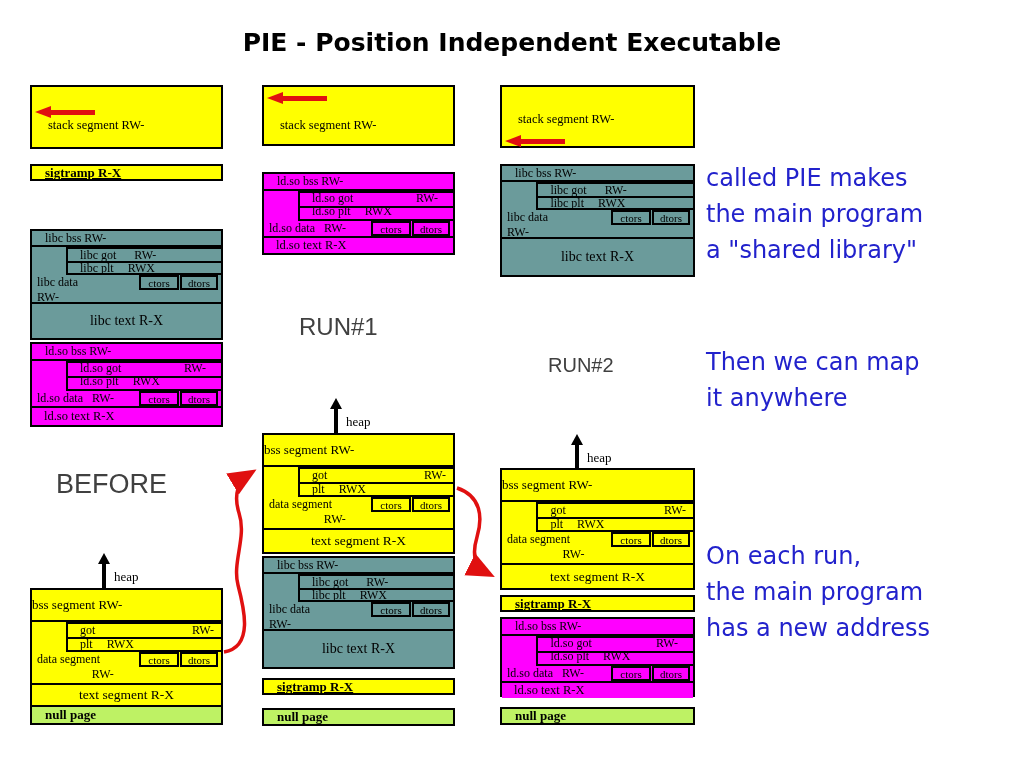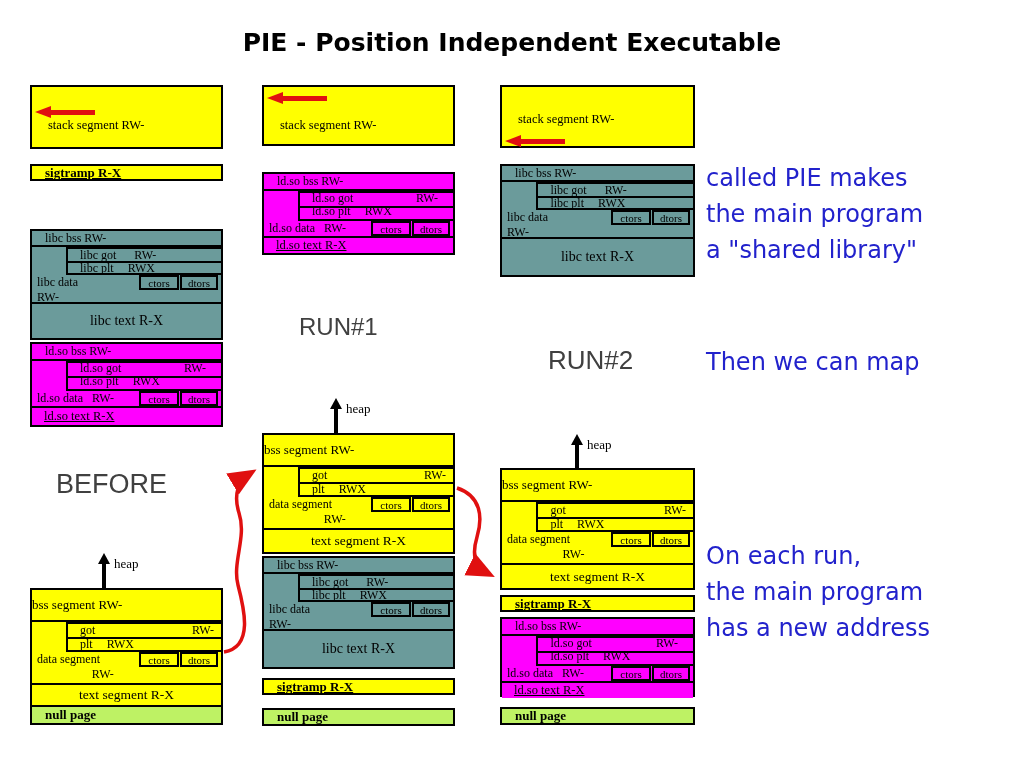--- a/index.html
+++ b/index.html
@@ -55,21 +55,21 @@
   .kind-lib .r-ctors { height:29px; }
   .kind-lib .got-perm { margin-left:18px; }
   .kind-lib .data-perm { display:block; }
 
   
   .kind-ldso .r-bss { height:17px; }
   .kind-ldso .r-sub { height:15px;align-items:flex-end; }
   .kind-ldso .r-ctors { height:17px; }
   .kind-ldso .got-perm { position:absolute; right:15px; }
   .kind-ldso .data-perm { display:inline; margin-left:9px; }
-  .kind-ldso .r-text { justify-content:flex-start; padding-left:12px; font-size:12.5px;text-decoration:underline; }
+  .kind-ldso .r-text { justify-content:flex-start; padding-left:12px; font-size:12.5px; }
 
   
   .kind-main .r-bss { height:32px; justify-content:flex-start; }
   .kind-main .r-bss .lab { padding-left:0; font-size:13px; }
   .kind-main .r-sub { height:15px; }
   .kind-main .r-ctors { height:33px; }
   .kind-main .got-perm { position:absolute; right:7px; }
   .kind-main .data-perm { display:block; text-align:center; padding-left:22px; }
   .kind-main .r-text { font-size:13.5px; }
 
@@ -91,30 +91,30 @@
   #null2 { left:262px; top:708px; width:193px; height:18px; }
 
   #libc3 { left:500px; top:164px; width:195px; height:113px; }
   #main3 { left:500px; top:468px; width:195px; height:122px; }
   #sig3  { left:500px; top:595px; width:195px; height:17px; }
   #ldso3 { left:500px; top:617px; width:195px; height:80px; }
   #null3 { left:500px; top:707px; width:195px; height:18px; }
 
   
   .heap { position:absolute; display:flex; align-items:flex-start; }
-  .heap-label { font-size:13px; margin-left:3px; margin-top:3px; }
+  .heap-label { font-size:13px; margin-left:3px; margin-top:16px; }
   #heap1 { left:97px;  top:553px; }
   #heap2 { left:329px; top:398px; }
   #heap3 { left:570px; top:434px; }
 
   
   .biglabel { position:absolute; font-family:"Liberation Sans", sans-serif; color:#404040; white-space:nowrap; }
   #before { left:56px;  top:469px; font-size:27px; }
   #run1   { left:299px; top:313px; font-size:24px; }
-  #run2   { left:548px; top:345px; font-size:26px; }
+  #run2   { left:548px; top:354px; font-size:20px; }
 
   .anno { position:absolute; left:706px; font-family:"DejaVu Sans", sans-serif;
           font-size:24px; line-height:36px; color:#2222CC; white-space:nowrap; }
   #txt-compiler { top:160px; }
   #txt-map      { top:344px; }
   #txt-address  { top:538px; }
 
   .overlay { position:absolute; left:0; top:0; pointer-events:none; }
 </style>
 </head>
@@ -377,20 +377,21 @@
     <span>null page</span>
   </div>
 
 <div class="anno" id="txt-compiler">
   <div>called PIE makes</div>
   <div>the main program</div>
   <div>a "shared library"</div>
 </div>
 <div class="anno" id="txt-map">
   <div>Then we can map</div>
+  <div>it anywhere</div>
 </div>
 <div class="anno" id="txt-address">
   <div>On each run,</div>
   <div>the main program</div>
   <div>has a new address</div>
 </div>
 
 <svg class="overlay" width="1024" height="768" viewBox="0 0 1024 768">
   <defs>
     <marker id="ah" markerWidth="9" markerHeight="8" refX="5.5" refY="3.5" orient="auto">

